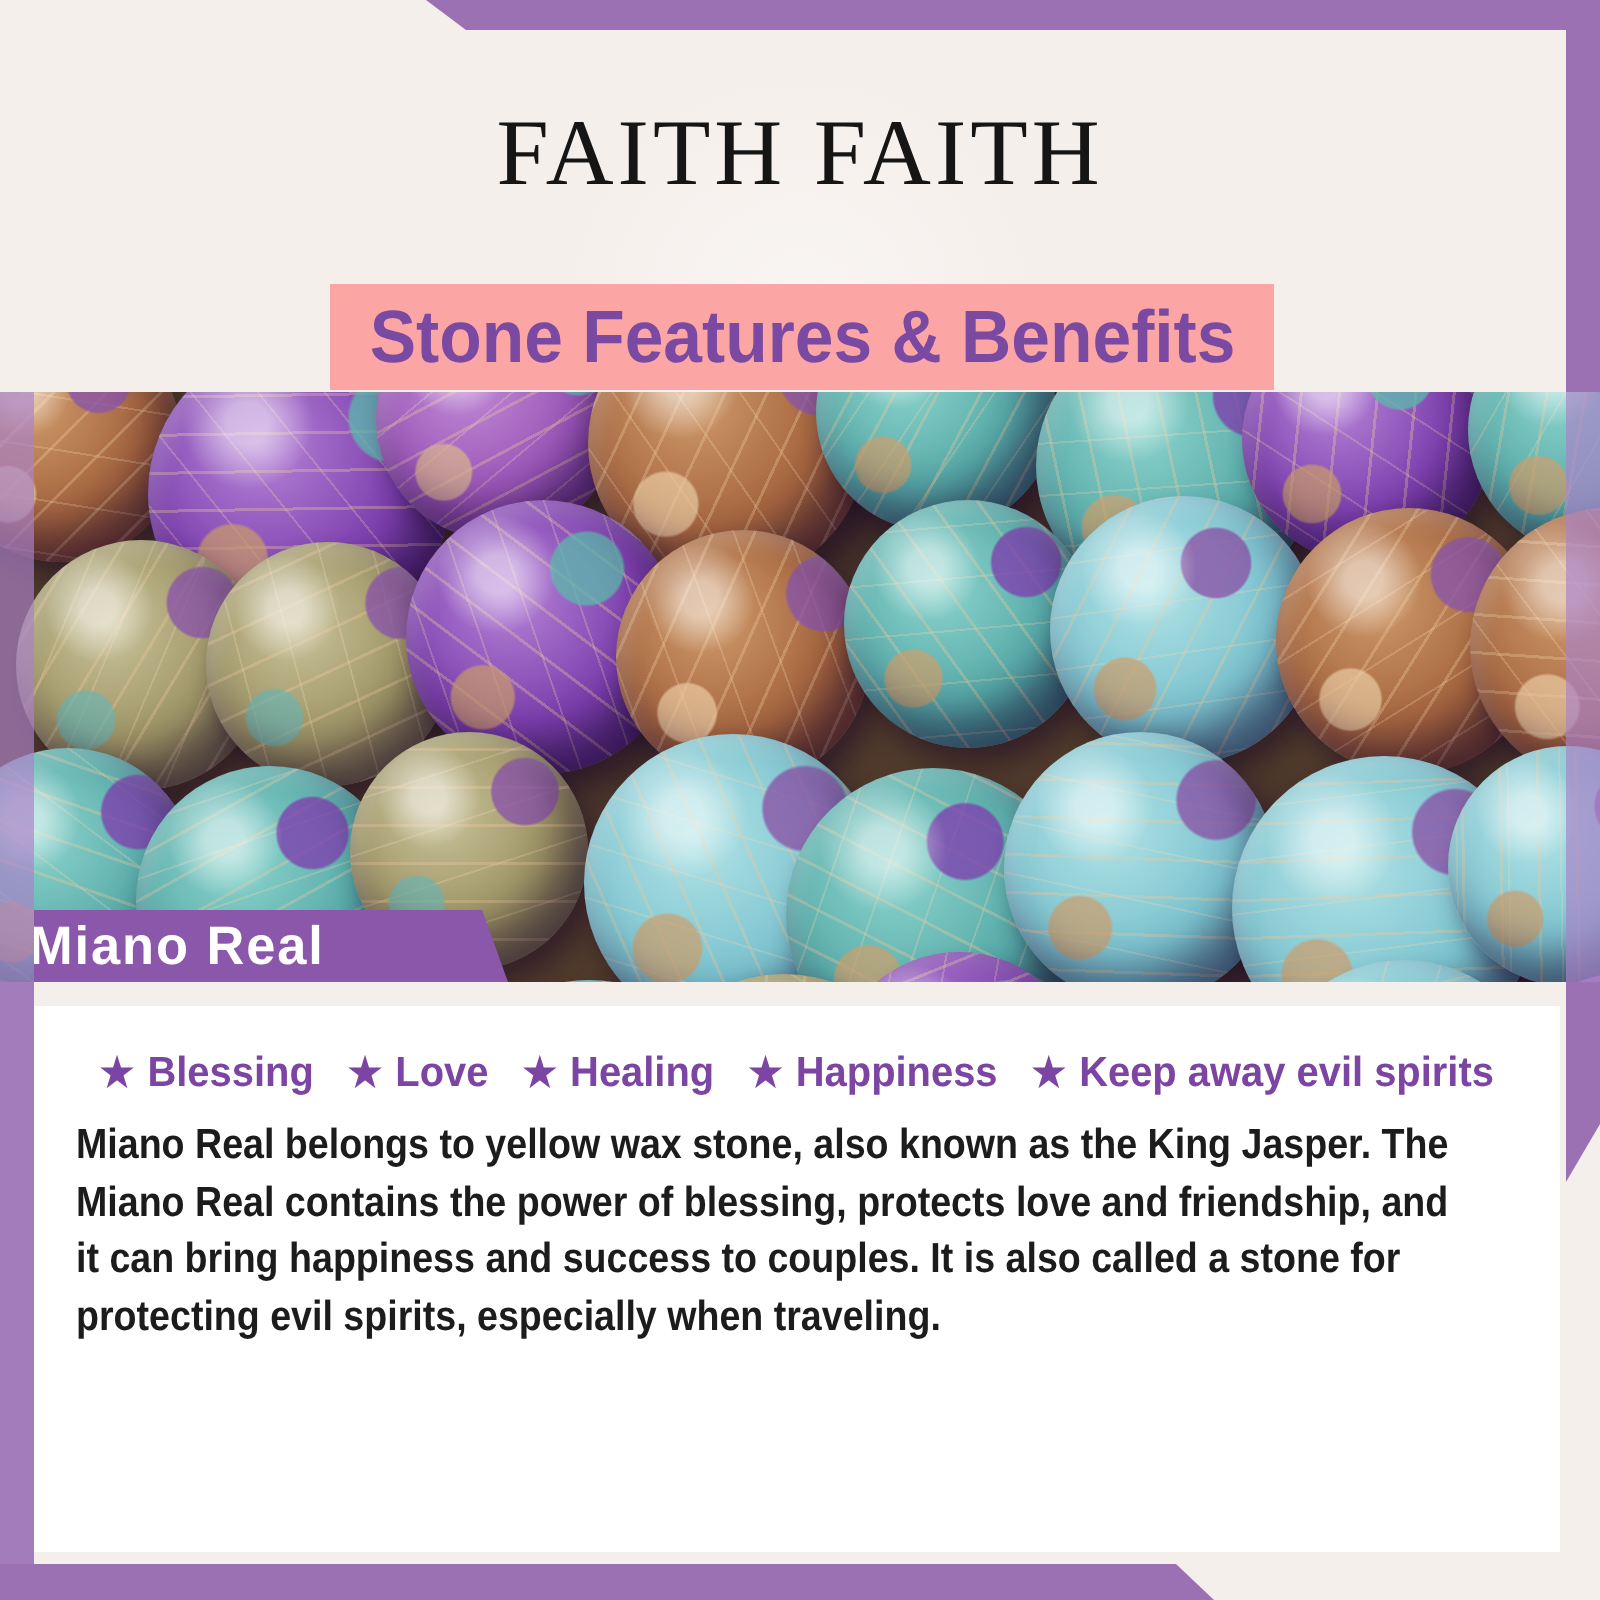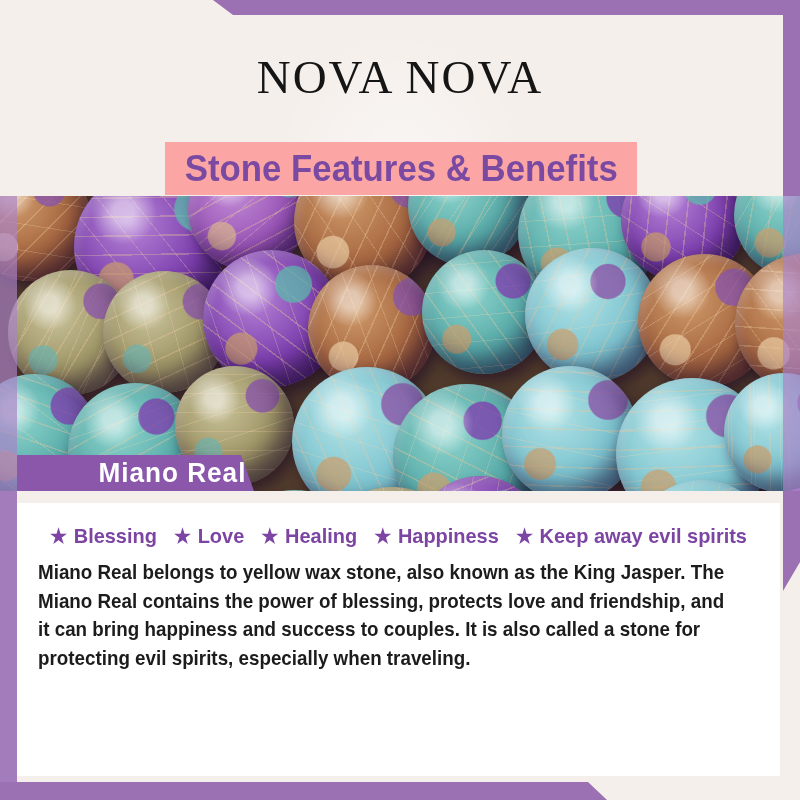--- a/index.html
+++ b/index.html
@@ -68,21 +68,21 @@
     position:absolute;top:196px;width:17px;height:295px;
     background:rgba(170,130,200,.68);
   }
   #overlay-left{left:0;}
   #overlay-right{left:783px;}
   
   #miano-banner{
     position:absolute;left:17px;top:455px;width:237px;height:36px;
     background:var(--banner-purple,#8a57ab);
     clip-path:polygon(0 0,calc(100% - 13px) 0,100% 100%,0 100%);
-    display:flex;align-items:center;justify-content:flex-end;
+    display:flex;align-items:center;justify-content:flex-start;
   }
   #miano-label{
     font-weight:700;font-size:27px;color:#ffffff;letter-spacing:1px;
     transform:scaleX(.97) translateX(-5px);white-space:nowrap;
   }
   
   #card{
     position:absolute;left:17px;top:503px;width:763px;height:273px;
     background:var(--card-bg,#ffffff);
   }
@@ -102,21 +102,21 @@
 </head>
 <body>
 
 <div id="top-band"></div>
 <div id="right-strip-top"></div>
 <div id="right-wedge"></div>
 <div id="left-strip-bottom"></div>
 <div id="bottom-band"></div>
 
 <div id="header-glow"></div>
-<div id="brand">NOVA NOVA</div>
+<div id="brand">FAITH FAITH</div>
 <div id="title-box">
   <span id="section-title">Stone Features &amp; Benefits</span>
 </div>
 
 <div id="photo">
     <div class="bead" style="left: -30px; top: -36px; width: 121px; height: 121px; background: radial-gradient(circle at 33% 27%, rgba(255, 255, 255, 0.5) 0px, rgba(255, 255, 255, 0.5) 7%, rgba(255, 255, 255, 0) 22%), radial-gradient(circle at 65.5639% 25%, rgba(138, 85, 168, 0.8) 0px, rgba(138, 85, 168, 0.8) 13%, transparent 14%), radial-gradient(circle at 28% 72%, rgba(232, 201, 160, 0.733) 0px, rgba(232, 201, 160, 0.733) 11%, transparent 12%), repeating-linear-gradient(135deg, transparent 0px, transparent 8px, rgba(235, 200, 155, 0.34) 8px, rgba(235, 200, 155, 0.34) 9.5px, transparent 9.5px, transparent 19px), repeating-linear-gradient(9deg, transparent 0px, transparent 12px, rgba(245, 215, 175, 0.25) 12px, rgba(245, 215, 175, 0.25) 13px, transparent 13px, transparent 26px), radial-gradient(circle at 38% 35%, rgb(207, 154, 106) 0%, rgb(165, 101, 63) 52%, rgb(94, 51, 32) 95%); box-shadow: rgba(25, 5, 45, 0.5) -10px -14px 22px inset, rgba(255, 255, 255, 0.22) 4px 6px 10px inset, rgba(20, 5, 35, 0.45) 5px 8px 12px;"></div>
     <div class="bead" style="left: 74px; top: -25px; width: 151px; height: 151px; background: radial-gradient(circle at 33% 27%, rgba(255, 255, 255, 0.5) 0px, rgba(255, 255, 255, 0.5) 7%, rgba(255, 255, 255, 0) 22%), radial-gradient(circle at 81.3301% 25%, rgba(95, 179, 173, 0.8) 0px, rgba(95, 179, 173, 0.8) 13%, transparent 14%), radial-gradient(circle at 28% 72%, rgba(199, 154, 108, 0.733) 0px, rgba(199, 154, 108, 0.733) 11%, transparent 12%), repeating-linear-gradient(179deg, transparent 0px, transparent 8px, rgba(235, 200, 155, 0.34) 8px, rgba(235, 200, 155, 0.34) 9.5px, transparent 9.5px, transparent 19px), repeating-linear-gradient(231deg, transparent 0px, transparent 12px, rgba(245, 215, 175, 0.25) 12px, rgba(245, 215, 175, 0.25) 13px, transparent 13px, transparent 26px), radial-gradient(circle at 38% 35%, rgb(181, 131, 214) 0%, rgb(125, 63, 174) 52%, rgb(63, 31, 99) 95%); box-shadow: rgba(25, 5, 45, 0.5) -10px -14px 22px inset, rgba(255, 255, 255, 0.22) 4px 6px 10px inset, rgba(20, 5, 35, 0.45) 5px 8px 12px;"></div>
     <div class="bead" style="left: 188px; top: -47px; width: 121px; height: 121px; background: radial-gradient(circle at 33% 27%, rgba(255, 255, 255, 0.5) 0px, rgba(255, 255, 255, 0.5) 7%, rgba(255, 255, 255, 0) 22%), radial-gradient(circle at 83.7522% 25%, rgba(105, 185, 180, 0.8) 0px, rgba(105, 185, 180, 0.8) 13%, transparent 14%), radial-gradient(circle at 28% 72%, rgba(217, 180, 143, 0.733) 0px, rgba(217, 180, 143, 0.733) 11%, transparent 12%), repeating-linear-gradient(332deg, transparent 0px, transparent 8px, rgba(235, 200, 155, 0.34) 8px, rgba(235, 200, 155, 0.34) 9.5px, transparent 9.5px, transparent 19px), repeating-linear-gradient(320deg, transparent 0px, transparent 12px, rgba(245, 215, 175, 0.25) 12px, rgba(245, 215, 175, 0.25) 13px, transparent 13px, transparent 26px), radial-gradient(circle at 38% 35%, rgb(192, 138, 212) 0%, rgb(154, 85, 184) 52%, rgb(86, 41, 122) 95%); box-shadow: rgba(25, 5, 45, 0.5) -10px -14px 22px inset, rgba(255, 255, 255, 0.22) 4px 6px 10px inset, rgba(20, 5, 35, 0.45) 5px 8px 12px;"></div>
     <div class="bead" style="left: 294px; top: -44px; width: 139px; height: 139px; background: radial-gradient(circle at 33% 27%, rgba(255, 255, 255, 0.5) 0px, rgba(255, 255, 255, 0.5) 7%, rgba(255, 255, 255, 0) 22%), radial-gradient(circle at 83.578% 25%, rgba(138, 85, 168, 0.8) 0px, rgba(138, 85, 168, 0.8) 13%, transparent 14%), radial-gradient(circle at 28% 72%, rgba(232, 201, 160, 0.733) 0px, rgba(232, 201, 160, 0.733) 11%, transparent 12%), repeating-linear-gradient(295deg, transparent 0px, transparent 8px, rgba(235, 200, 155, 0.34) 8px, rgba(235, 200, 155, 0.34) 9.5px, transparent 9.5px, transparent 19px), repeating-linear-gradient(55deg, transparent 0px, transparent 12px, rgba(245, 215, 175, 0.25) 12px, rgba(245, 215, 175, 0.25) 13px, transparent 13px, transparent 26px), radial-gradient(circle at 38% 35%, rgb(207, 154, 106) 0%, rgb(165, 101, 63) 52%, rgb(94, 51, 32) 95%); box-shadow: rgba(25, 5, 45, 0.5) -10px -14px 22px inset, rgba(255, 255, 255, 0.22) 4px 6px 10px inset, rgba(20, 5, 35, 0.45) 5px 8px 12px;"></div>
     <div class="bead" style="left: 408px; top: -50px; width: 120px; height: 120px; background: radial-gradient(circle at 33% 27%, rgba(255, 255, 255, 0.5) 0px, rgba(255, 255, 255, 0.5) 7%, rgba(255, 255, 255, 0) 22%), radial-gradient(circle at 73.4322% 25%, rgba(125, 66, 174, 0.8) 0px, rgba(125, 66, 174, 0.8) 13%, transparent 14%), radial-gradient(circle at 28% 72%, rgba(202, 160, 110, 0.733) 0px, rgba(202, 160, 110, 0.733) 11%, transparent 12%), repeating-linear-gradient(298deg, transparent 0px, transparent 8px, rgba(235, 200, 155, 0.34) 8px, rgba(235, 200, 155, 0.34) 9.5px, transparent 9.5px, transparent 19px), repeating-linear-gradient(304deg, transparent 0px, transparent 12px, rgba(245, 215, 175, 0.25) 12px, rgba(245, 215, 175, 0.25) 13px, transparent 13px, transparent 26px), radial-gradient(circle at 38% 35%, rgb(142, 212, 205) 0%, rgb(86, 170, 168) 52%, rgb(47, 107, 114) 95%); box-shadow: rgba(25, 5, 45, 0.5) -10px -14px 22px inset, rgba(255, 255, 255, 0.22) 4px 6px 10px inset, rgba(20, 5, 35, 0.45) 5px 8px 12px;"></div>

